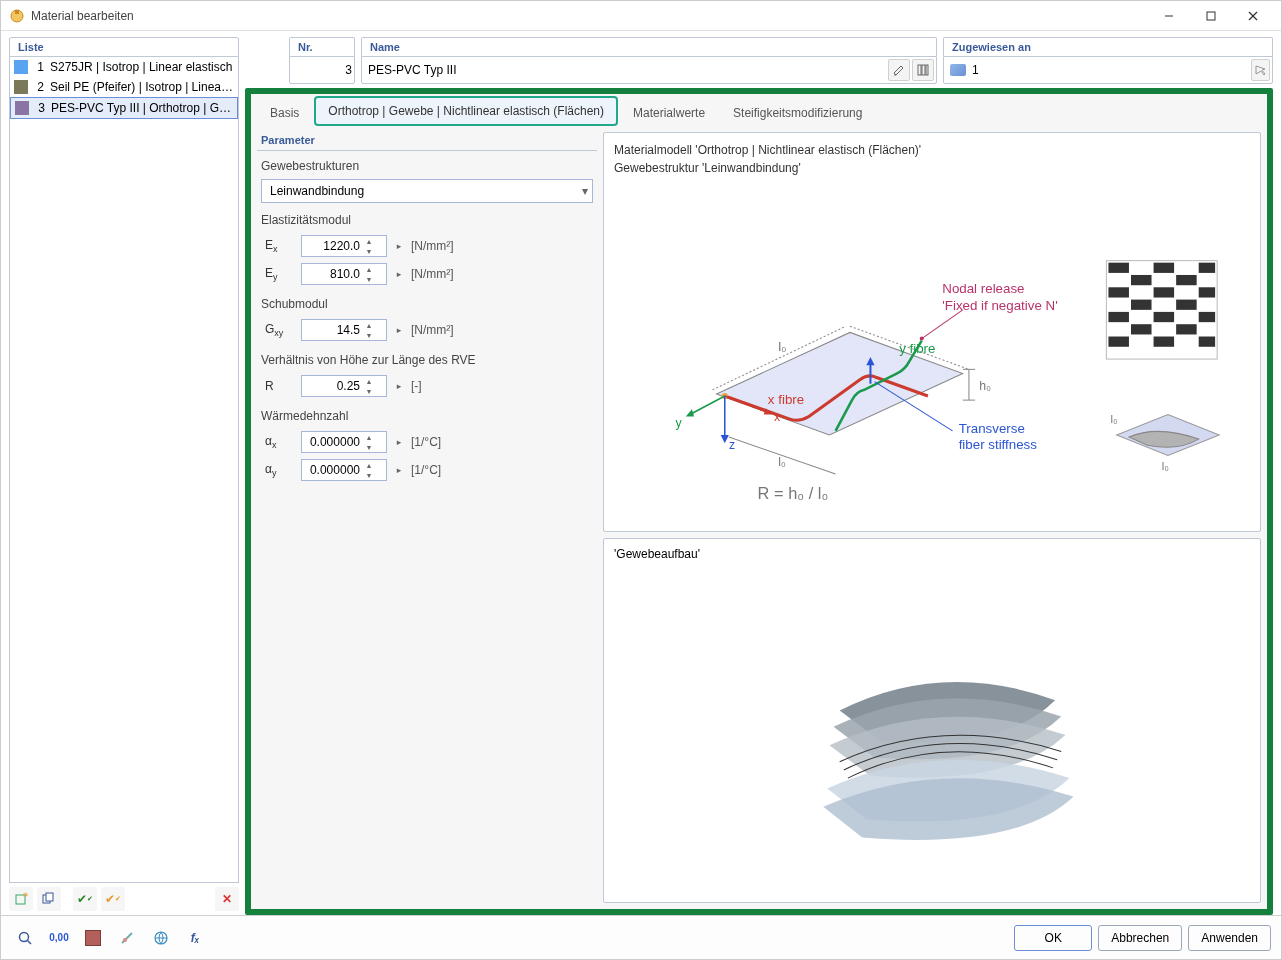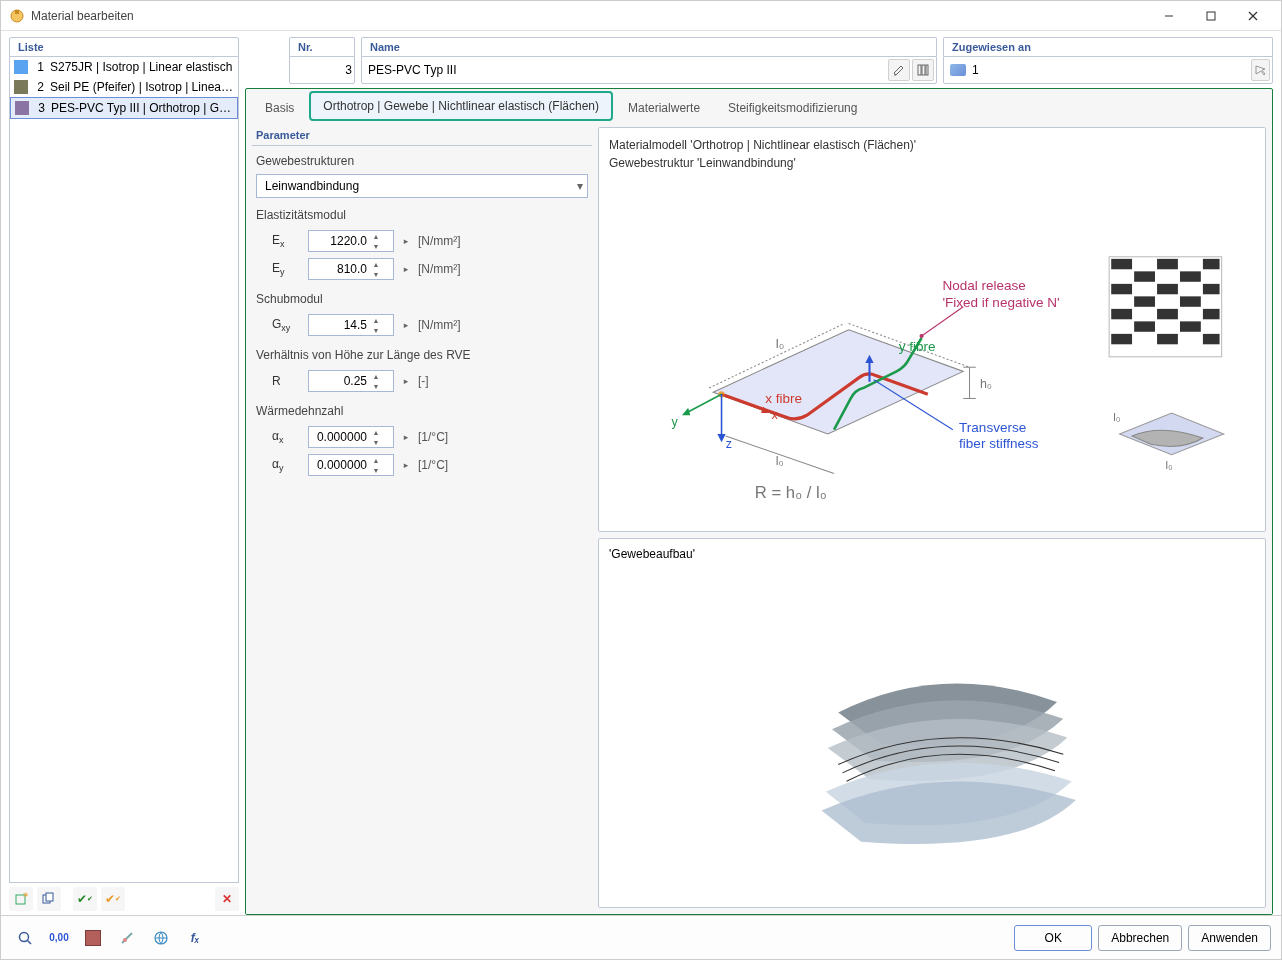--- a/index.html
+++ b/index.html
@@ -30,33 +30,33 @@
   .field-group-name { flex: 1; }
   .field-group-assign { width: 330px; }
   .field-label { color: #3a5a9a; font-weight: 600; font-size: 11px; border: 1px solid #c0c8d8; border-bottom: none; padding: 3px 8px; background: #fff; border-radius: 2px 2px 0 0; }
   .field-input-wrap { border: 1px solid #c0c8d8; background: #fff; height: 28px; display: flex; align-items: center; padding: 0 2px 0 6px; border-radius: 0 0 2px 2px; }
   .field-input-wrap input { border: none; outline: none; width: 100%; font-size: 12px; background: transparent; }
   .field-input-wrap .num-input { text-align: right; }
   .name-icons { display: flex; gap: 2px; margin-left: 4px; }
   .inline-btn { width: 22px; height: 22px; display: inline-flex; align-items: center; justify-content: center; border: 1px solid #d0d0d0; background: #f4f4f4; border-radius: 2px; color: #555; }
   .assign-input-wrap { display: flex; align-items: center; gap: 6px; }
   .surf-icon { width: 16px; height: 12px; background: linear-gradient(135deg,#8fb8e8,#6a8fd8); border-radius: 2px; flex-shrink: 0; }
-  .detail-box { flex: 1; border: 1px solid #15803d; background: #f6f6f6; border-radius: 2px; display: flex; flex-direction: column; overflow: hidden; justify-content: center; }
+  .detail-box { flex: 1; border: 6px solid #15803d; background: #f6f6f6; border-radius: 2px; display: flex; flex-direction: column; overflow: hidden; justify-content: center; }
   .tabs { display: flex; align-items: flex-end; height: 32px; padding: 4px 6px 0 6px; gap: 2px; }
   .tab { padding: 6px 12px; background: #f6f6f6; border: 1px solid transparent; border-bottom: none; color: #555; cursor: pointer; font-size: 12px; }
   .tab.active-highlight { border: 2px solid #1fa98a; background: #eef4fb; color: #333; border-radius: 4px; }
   .tab-content { flex: 1; background: #f6f6f6; padding: 6px; display: flex; gap: 6px; overflow: hidden; }
   .param-panel { width: 340px; display: flex; flex-direction: column; background: #f6f6f6; }
   .param-header { color: #3a5a9a; font-weight: 600; font-size: 11px; border-bottom: 1px solid #c0c8d8; padding: 2px 4px 4px 4px; margin-bottom: 8px; }
   .param-body { flex: 1; padding: 0 4px; overflow: auto; }
   .sect-title { color: #444; margin: 10px 0 6px 0; font-size: 12px; }
   .sect-title.first { margin-top: 0; }
   .select-box { border: 1px solid #a6b8d6; background: #fff; height: 24px; display: flex; align-items: center; padding: 0 4px 0 8px; width: 100%; justify-content: space-between; cursor: pointer; }
   .select-box .chev { color: #666; }
-  .prop-row { display: flex; align-items: center; height: 26px; gap: 6px; margin: 2px 16px; }
+  .prop-row { display: flex; align-items: center; height: 26px; gap: 6px; margin: 2px 4px; }
   .prop-sym { width: 30px; color: #333; }
   .prop-sym sub { font-size: 9px; }
   .prop-inputwrap { width: 86px; height: 22px; border: 1px solid #a6b8d6; background: #fff; display: flex; align-items: center; }
   .prop-inputwrap input { width: 60px; text-align: right; border: none; outline: none; font-size: 12px; padding-right: 2px; }
   .spin { width: 14px; display: flex; flex-direction: column; }
   .spin div { height: 10px; display: flex; align-items: center; justify-content: center; font-size: 7px; color: #666; cursor: pointer; }
   .step-out { width: 12px; text-align: center; color: #666; cursor: pointer; font-size: 9px; }
   .unit { color: #555; }
   .viz-panel { flex: 1; display: flex; flex-direction: column; gap: 6px; overflow: hidden; }
   .viz-box { background: #fff; border: 1px solid #c0c8d8; border-radius: 2px; padding: 8px 10px; overflow: hidden; }

